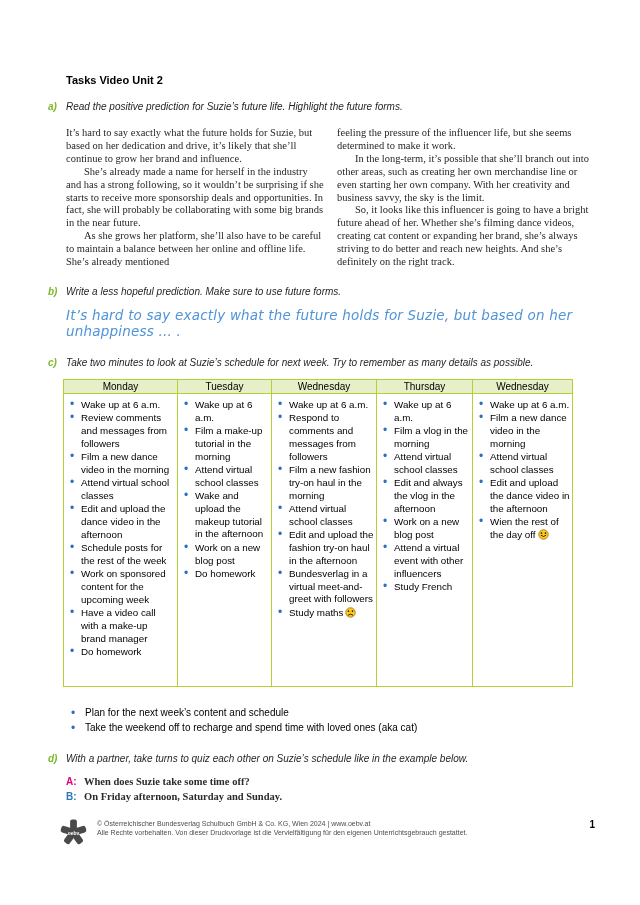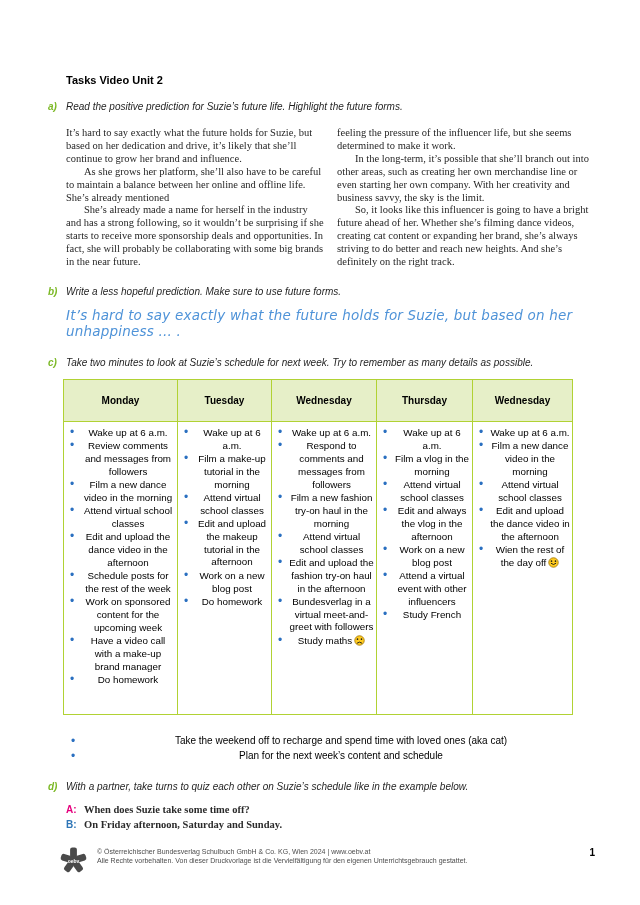--- a/index.html
+++ b/index.html
@@ -22,25 +22,25 @@
   .reading p { margin:0; }
   .reading p.indent { text-indent:18px; }
 
   .handwritten {
     margin:9px 0 17px 18px; font-family:"DejaVu Sans", cursive; font-style:italic;
     font-size:13.5px; letter-spacing:0.2px; color:#4f93d8;
   }
 
   .schedule { margin:10px 0 0 15px; border-collapse:collapse; table-layout:fixed; width:509px; }
   .schedule th {
-    background:#e6efc8; border:1.5px solid #b1d234; font-size:10px; font-weight:bold;
-    color:#000; padding:15px 2px; font-family:"Liberation Sans", sans-serif;
+    background:#e6efc8; border:1.5px solid #b1d234; font-size:10px; font-weight:normal;
+    color:#000; padding:1px 2px; font-family:"Liberation Sans", sans-serif;
   }
   .schedule td { border:1.5px solid #b1d234; vertical-align:top; padding:5px 2px 4px 4px; height:283px; }
-  .schedule ul, .weekend ul { margin:0; padding:0; list-style:none;text-align:center; }
+  .schedule ul, .weekend ul { margin:0; padding:0; list-style:none; }
   .schedule li {
     position:relative; padding-left:13px; font-size:9.8px; line-height:12.8px;
     color:#000; margin-bottom:0.5px;
   }
   .schedule li::before, .weekend li::before {
     content:"•"; color:#2a6fc0; position:absolute; left:2px; top:-1px; font-size:12px;
   }
   .emoji { display:inline-block; vertical-align:-2px; margin-left:2px; }
 
   .weekend { margin:18px 0 0 18px; }
@@ -70,22 +70,22 @@
   <h1 class="page-title">Tasks Video Unit 2</h1>
 
   <div class="task task-a">
     <span class="task-letter">a)</span>
     <span class="task-text">Read the positive prediction for Suzie’s future life. Highlight the future forms.</span>
   </div>
 
   <div class="reading">
     <div class="col" id="col-left">
         <p>It’s hard to say exactly what the future holds for Suzie, but based on her dedication and drive, it’s likely that she’ll continue to grow her brand and influence.</p>
+        <p class="indent">She’s already made a name for herself in the industry and has a strong following, so it wouldn’t be surprising if she starts to receive more sponsorship deals and opportunities. In fact, she will probably be collaborating with some big brands in the near future.</p>
         <p class="indent">As she grows her platform, she’ll also have to be careful to maintain a balance between her online and offline life. She’s already mentioned</p>
-        <p class="indent">She’s already made a name for herself in the industry and has a strong following, so it wouldn’t be surprising if she starts to receive more sponsorship deals and opportunities. In fact, she will probably be collaborating with some big brands in the near future.</p>
       </div>
     <div class="col" id="col-right">
         <p>feeling the pressure of the influencer life, but she seems determined to make it work.</p>
         <p class="indent">In the long-term, it’s possible that she’ll branch out into other areas, such as creating her own merchandise line or even starting her own company. With her creativity and business savvy, the sky is the limit.</p>
         <p class="indent">So, it looks like this influencer is going to have a bright future ahead of her. Whether she’s filming dance videos, creating cat content or expanding her brand, she’s always striving to do better and reach new heights. And she’s definitely on the right track.</p>
       </div>
   </div>
 
   <div class="task task-b">
     <span class="task-letter">b)</span>
@@ -129,21 +129,21 @@
               <li><span>Work on sponsored content for the upcoming week</span></li>
               <li><span>Have a video call with a make-up brand manager</span></li>
               <li><span>Do homework</span></li>
             </ul>
           </td>
           <td>
             <ul>
               <li><span>Wake up at 6 a.m.</span></li>
               <li><span>Film a make-up tutorial in the morning</span></li>
               <li><span>Attend virtual school classes</span></li>
-              <li><span>Edit and upload the makeup tutorial in the afternoon</span></li>
+              <li><span>Wake and upload the makeup tutorial in the afternoon</span></li>
               <li><span>Work on a new blog post</span></li>
               <li><span>Do homework</span></li>
             </ul>
           </td>
           <td>
             <ul>
               <li><span>Wake up at 6 a.m.</span></li>
               <li><span>Respond to comments and messages from followers</span></li>
               <li><span>Film a new fashion try-on haul in the morning</span></li>
               <li><span>Attend virtual school classes</span></li>
@@ -181,22 +181,22 @@
                   <path d="M5.8 11.8 Q10 16 14.2 11.8" stroke="#1a1a1a" stroke-width="1.7" fill="none" stroke-linecap="round"></path>
                 </svg></li>
             </ul>
           </td>
         </tr>
       </tbody>
   </table>
 
   <div class="weekend">
     <ul id="weekend-list">
+        <li>Plan for the next week’s content and schedule</li>
         <li>Take the weekend off to recharge and spend time with loved ones (aka cat)</li>
-        <li>Plan for the next week’s content and schedule</li>
       </ul>
   </div>
 
   <div class="task task-d">
     <span class="task-letter">d)</span>
     <span class="task-text">With a partner, take turns to quiz each other on Suzie’s schedule like in the example below.</span>
   </div>
 
   <div class="dialogue" id="dialogue">
       <div class="dialogue-row">

